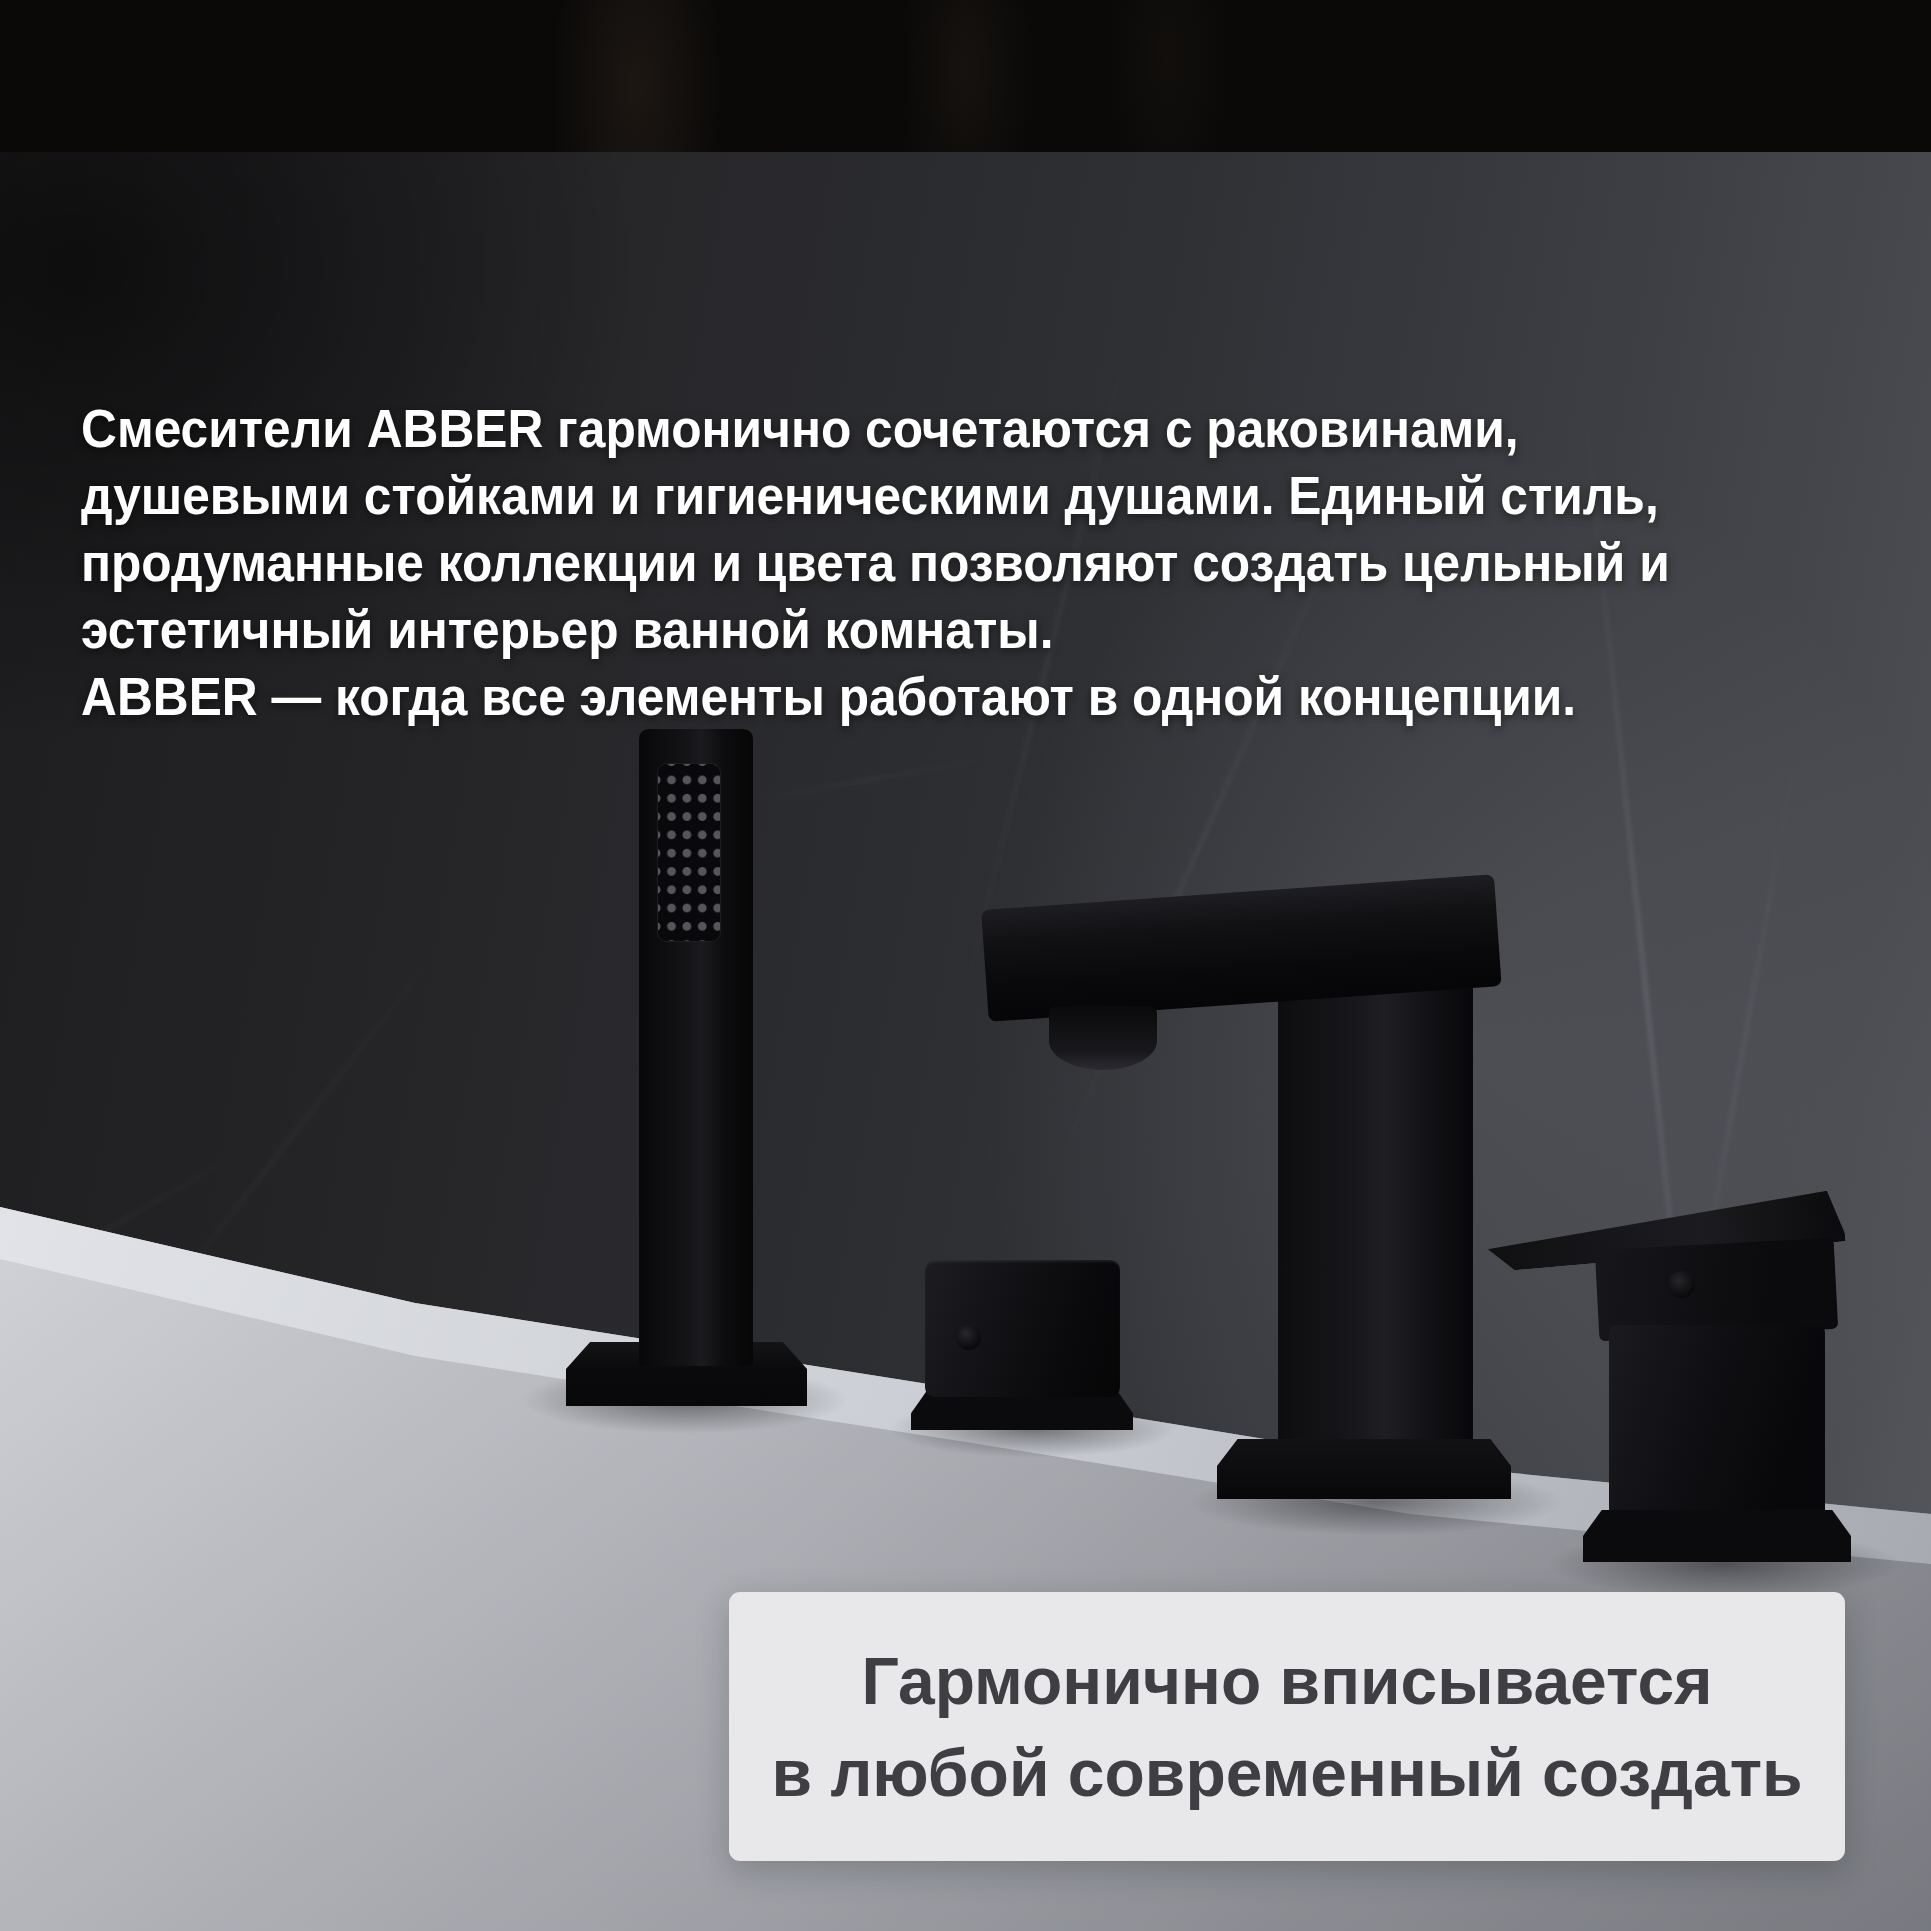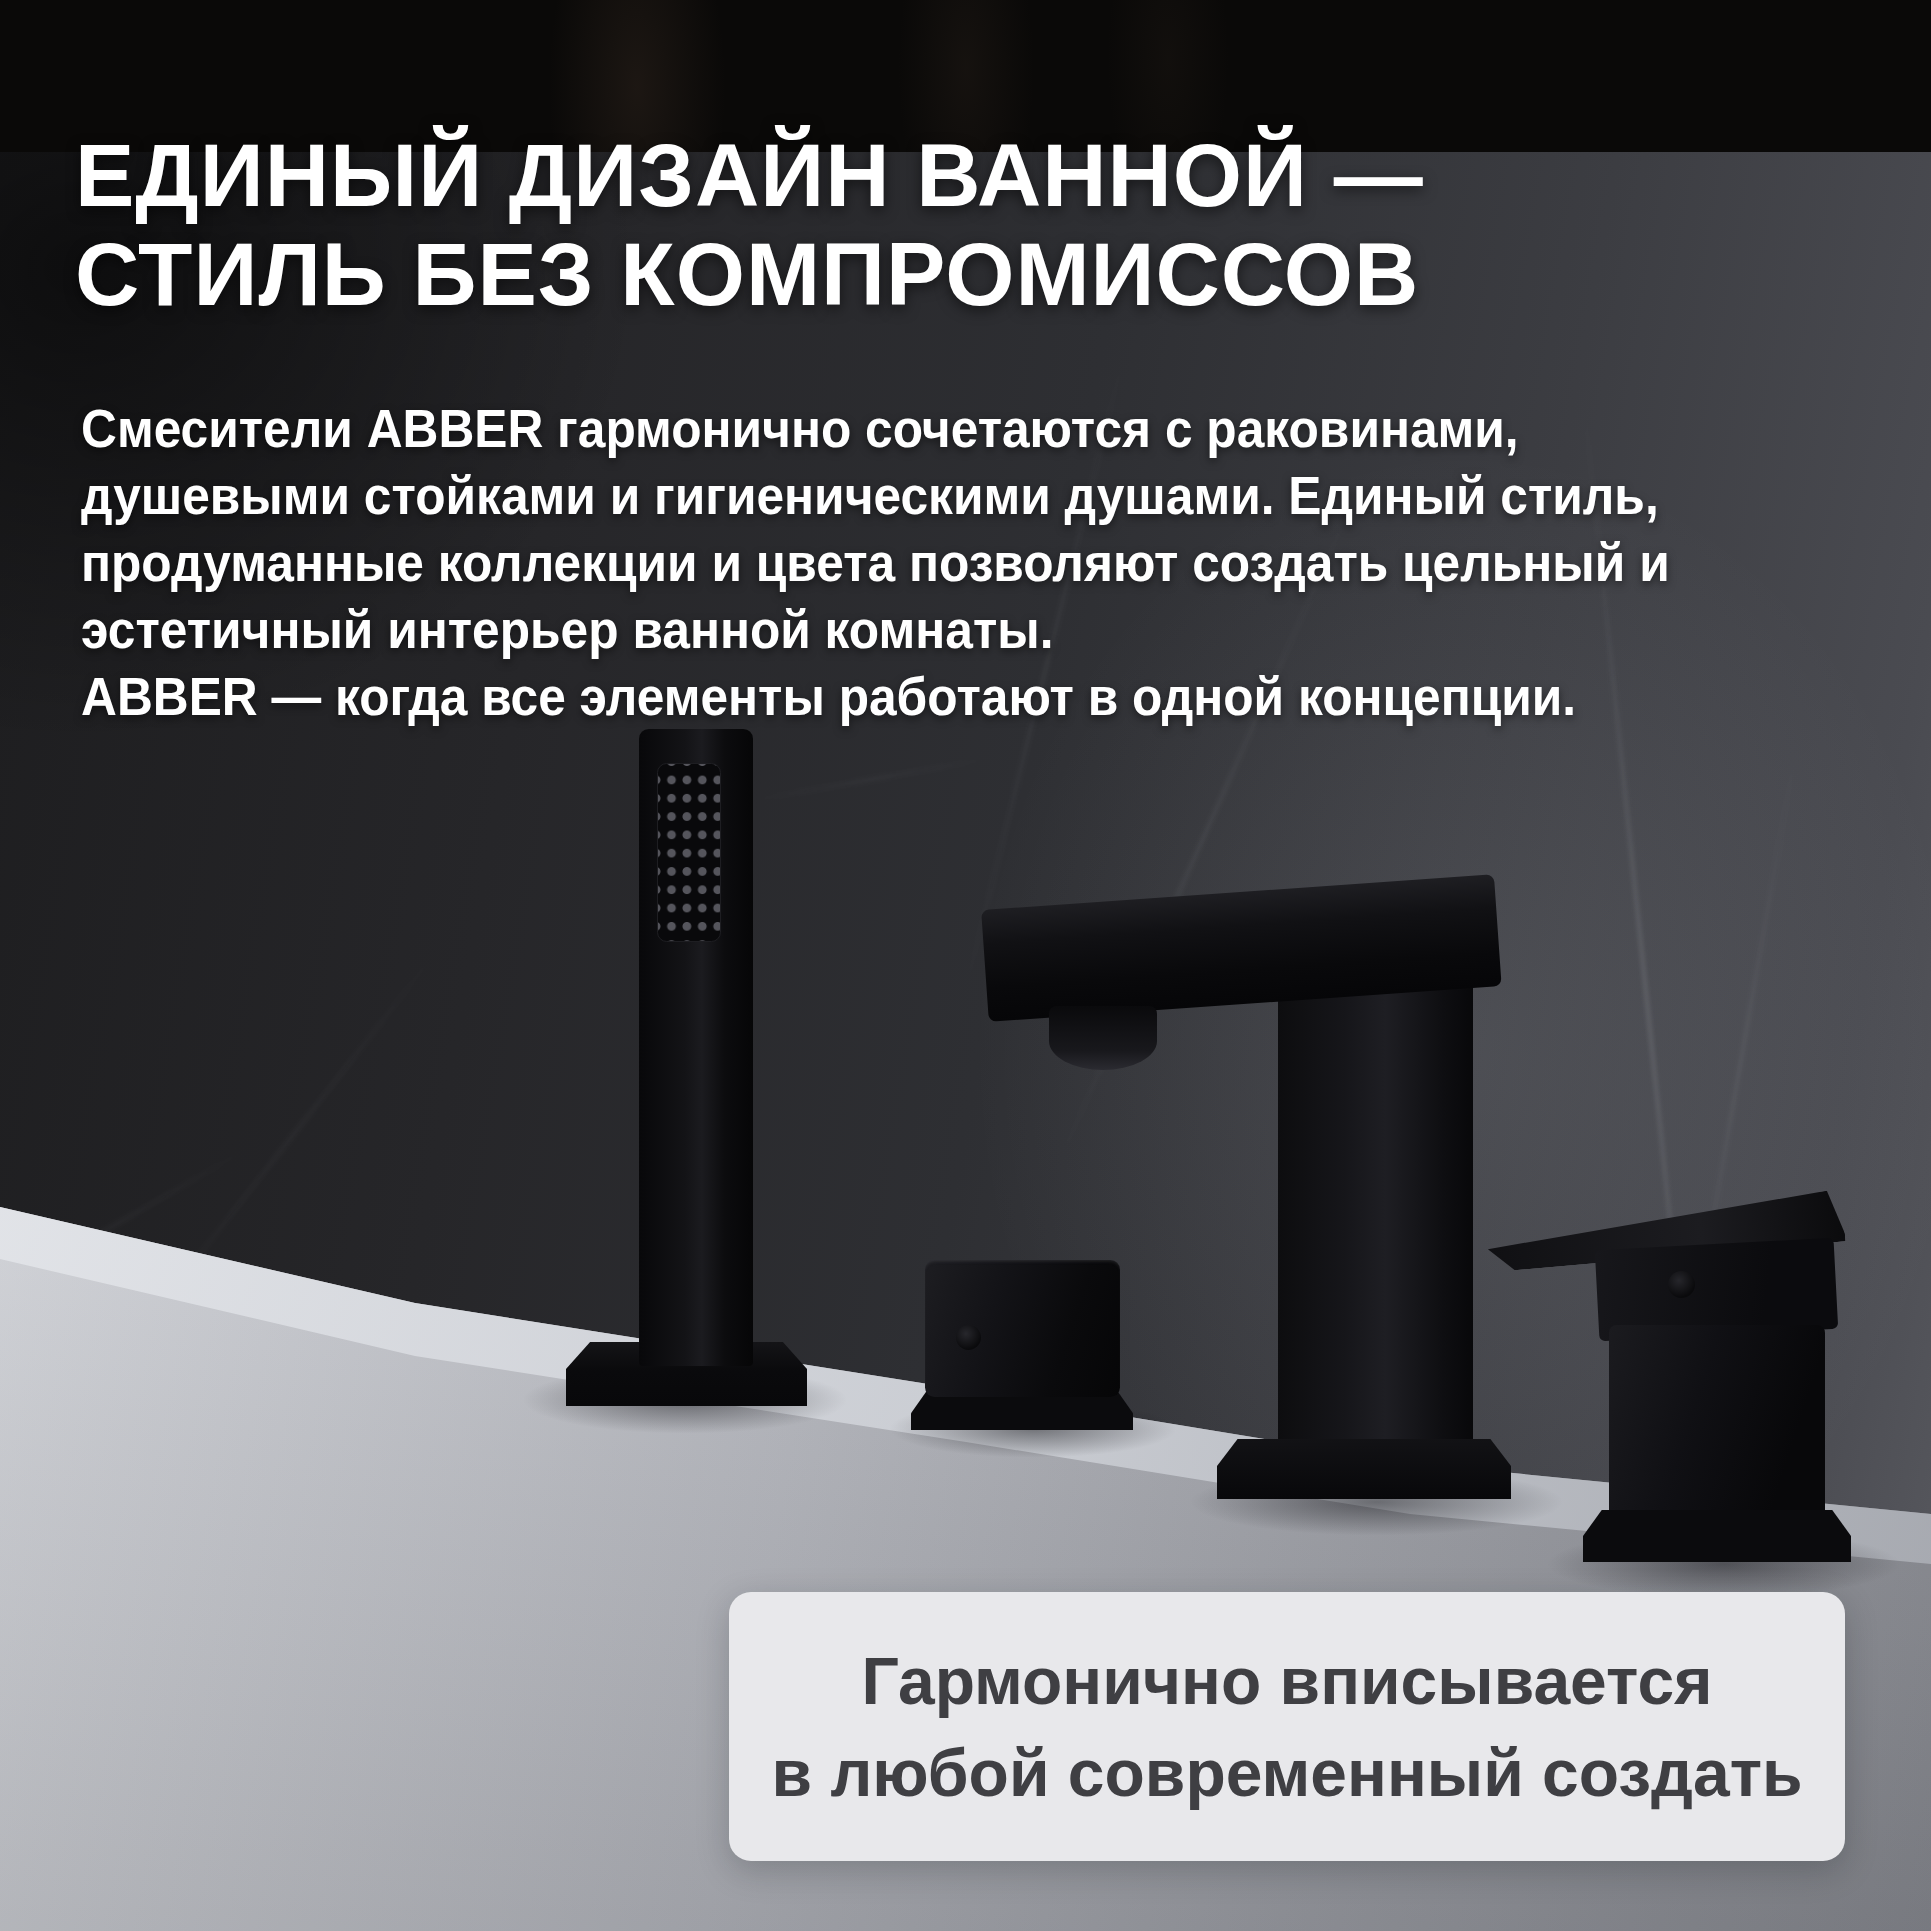--- a/index.html
+++ b/index.html
@@ -126,21 +126,21 @@
     font-size:89px;line-height:99px;letter-spacing:1px;white-space:nowrap;
     text-shadow:0 3.9px 13.5px rgba(0,0,0,.55);
   }
   .desc{
     position:absolute;left:81px;top:395px;color:#ffffff;font-weight:700;
     font-size:54px;line-height:67px;white-space:nowrap;
     transform:scaleX(.92);transform-origin:left top;
     text-shadow:0 2.9px 8.7px rgba(0,0,0,.5);
   }
   .badge{
-    position:absolute;left:729px;top:1592px;width:1116px;height:269px;border-radius:22px;
+    position:absolute;left:729px;top:1592px;width:1116px;height:269px;border-radius:11px;
     background:#e8e8eb;box-shadow:0 9.7px 33px rgba(20,22,28,.22);
     display:flex;flex-direction:column;justify-content:center;align-items:center;
     color:#3f3f43;font-weight:700;font-size:66px;line-height:92px;text-align:center;
   }
 </style>
 </head>
 <body>
 
 <div class="stage">
 
@@ -174,24 +174,20 @@
   <div class="spout-bar"></div>
   <div class="spout-nozzle"></div>
   <div class="spout-base"></div>
 
   <div class="handle-lever"></div>
   <div class="handle-hub"></div>
   <div class="handle-dot"></div>
   <div class="handle-cube"></div>
   <div class="handle-base"></div>
 
-  <div class="title">
-    <div>ЕДИНЫЙ ДИЗАЙН ВАННОЙ —</div>
-    <div>СТИЛЬ БЕЗ КОМПРОМИССОВ</div>
-  </div>
 
   <div class="desc">
     <div>Смесители ABBER гармонично сочетаются с раковинами,</div>
     <div>душевыми стойками и гигиеническими душами. Единый стиль,</div>
     <div>продуманные коллекции и цвета позволяют создать цельный и</div>
     <div>эстетичный интерьер ванной комнаты.</div>
     <div>ABBER — когда все элементы работают в одной концепции.</div>
   </div>
 
   <div class="badge">

